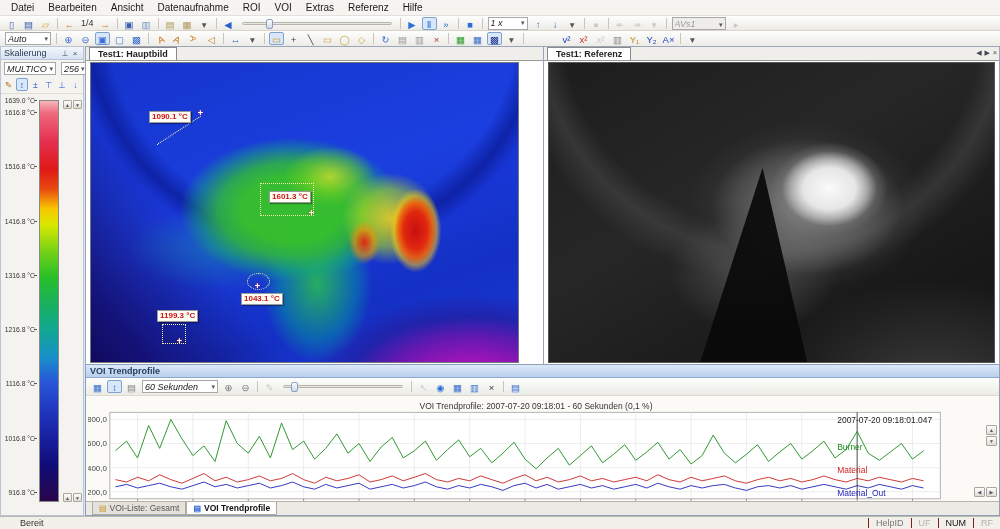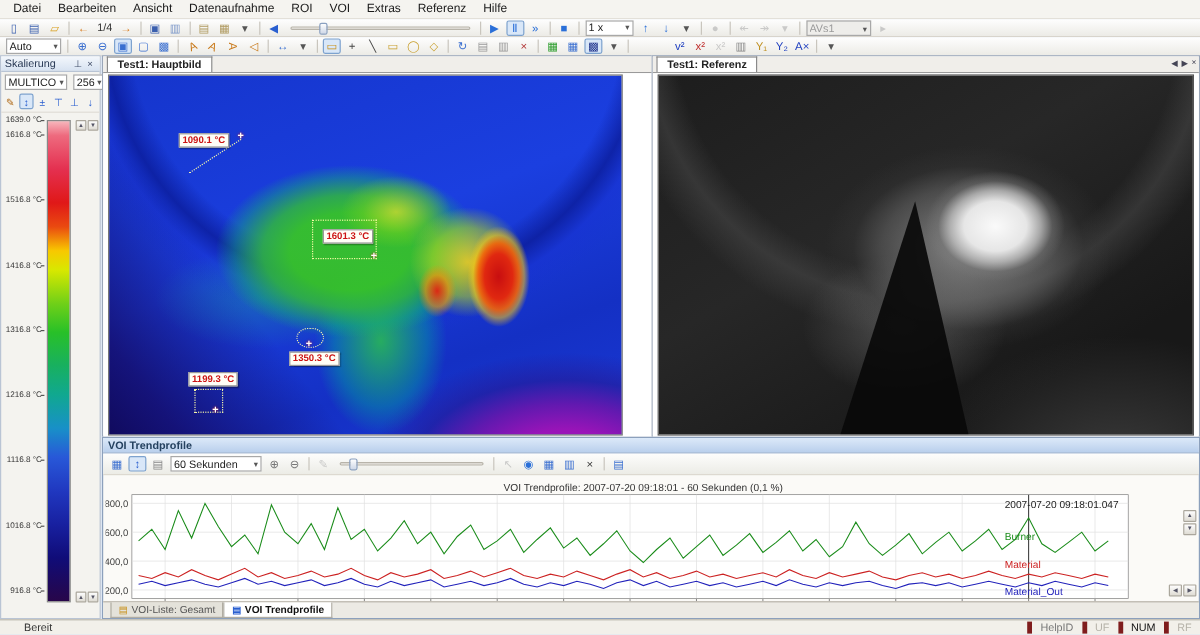--- a/index.html
+++ b/index.html
@@ -13,21 +13,21 @@
   
   .toolbar { position:absolute; left:0; width:1000px; height:15px; background:linear-gradient(#fefefe,#ecebe6); border-bottom:1px solid #d8d4cc; display:flex; align-items:center; padding-left:3px; }
   .tb1 { top:16px; } .tb2 { top:31px; height:16px; }
   .ticon { display:inline-block; width:15px; height:13px; line-height:13px; text-align:center; font-size:9.5px; margin:0 1px; border:1px solid transparent; border-radius:2px; cursor:default; }
   .ticon.active { border:1px solid #7da2ce; background:#d9e7f8; }
   .ticon.disabled { color:#b8b8b8 !important; opacity:.7; }
   .ttext { font-size:9px; color:#333; margin:0 3px; }
   .tsep { display:inline-block; width:1px; height:11px; background:#c9c5bd; margin:0 3px; }
   .combo { display:inline-flex; align-items:center; justify-content:space-between; height:13px; background:#fff; border:1px solid #a8a8a8; margin:0 2px; padding:0 2px; font-size:9px; }
   .combo.disabled { background:#eeedea; color:#9a9a9a; }
-  .combo-label { overflow:hidden; white-space:nowrap; }
+  .combo-label { overflow:hidden; white-space:nowrap;font-style:italic; }
   .combo-arrow { font-size:7px; color:#555; margin-left:2px; }
   .slider { position:relative; display:inline-block; height:3px; background:#e8e6e0; border:1px solid #b8b4aa; border-radius:2px; margin:0 5px; }
   .slider-thumb { position:absolute; top:-4px; width:7px; height:10px; background:linear-gradient(#fdfdfd,#cfd8e8); border:1px solid #8aa0c0; border-radius:2px; }
 
   
   .scale-panel { position:absolute; left:0; top:46px; width:84px; height:470px; background:#f4f3ef; border:1px solid #b9c4d4; }
   .panel-header { height:13px; background:linear-gradient(#f3f7fc,#d7e2f1); border-bottom:1px solid #b9c4d4; display:flex; align-items:center; justify-content:space-between; padding:0 3px; font-size:9px; color:#2a3a55; }
   .panel-header .hbtn { font-size:8px; color:#44506a; width:10px; text-align:center; cursor:default; }
   .scale-combos { display:flex; padding:2px 1px; gap:1px; }
   .scale-toolbar { display:flex; padding:1px 1px 2px 1px; border-bottom:1px solid #e0ddd6; }
@@ -96,21 +96,21 @@
   .chart-spin { position:absolute; right:2px; width:11px; }
   .btabs { position:absolute; left:0; bottom:0; width:100%; height:14px; background:#eceae4; border-top:1px solid #b8b4aa; display:flex; align-items:flex-start; padding-left:6px; }
   .btab { display:flex; align-items:center; gap:3px; height:13px; padding:0 6px; font-size:8.5px; color:#555; border:1px solid #b0aca2; border-top:none; background:#e4e2da; }
   .btab.active { background:#fff; color:#111; font-weight:bold; }
   .btab-icon { font-size:8px; }
 
   
   .statusbar { position:absolute; left:0; bottom:0; width:1000px; height:13px; background:#f2f0ea; border-top:1px solid #bcb8ae; display:flex; align-items:center; justify-content:space-between; font-size:9px; color:#333; }
   .status-left { padding-left:20px; }
   .status-right { display:flex; }
-  .status-cell { border-left:4px solid #7f1d1d; padding:0 7px; color:#777; }
+  .status-cell { border-left:1px solid #7f1d1d; padding:0 7px; color:#777; }
   .status-cell.on { color:#111; }
   .status-cell.off { color:#b5b2a8; }
 </style>
 </head>
 <body>
 
 <div id="app">
 
   <div class="menubar">
     <span class="menu-item">Datei</span>
@@ -290,21 +290,21 @@
 
         <div class="roi-line" style="left:66px; top:81px; width:52px; transform:rotate(-33deg);"></div>
         <div class="ann-label" style="left:58px; top:48px;">1090.1 °C</div>
         <div class="xhair" style="left:105px; top:46px;">+</div>
 
         <div class="roi-rect" style="left:169px; top:120px; width:54px; height:33px;"></div>
         <div class="ann-label" style="left:178px; top:128px;">1601.3 °C</div>
         <div class="xhair" style="left:216px; top:146px;">+</div>
 
         <div class="roi-ellipse" style="left:156px; top:210px; width:23px; height:17px;"></div>
-        <div class="ann-label" style="left:150px; top:230px;">1350.3 °C</div>
+        <div class="ann-label" style="left:150px; top:230px;">1043.1 °C</div>
         <div class="xhair" style="left:162px; top:219px;">+</div>
 
         <div class="ann-label" style="left:66px; top:247px;">1199.3 °C</div>
         <div class="roi-rect" style="left:71px; top:261px; width:24px; height:20px;"></div>
         <div class="xhair" style="left:84px; top:274px;">+</div>
       </div>
     </div>
   </div>
 
   <div class="pane pane-right">

